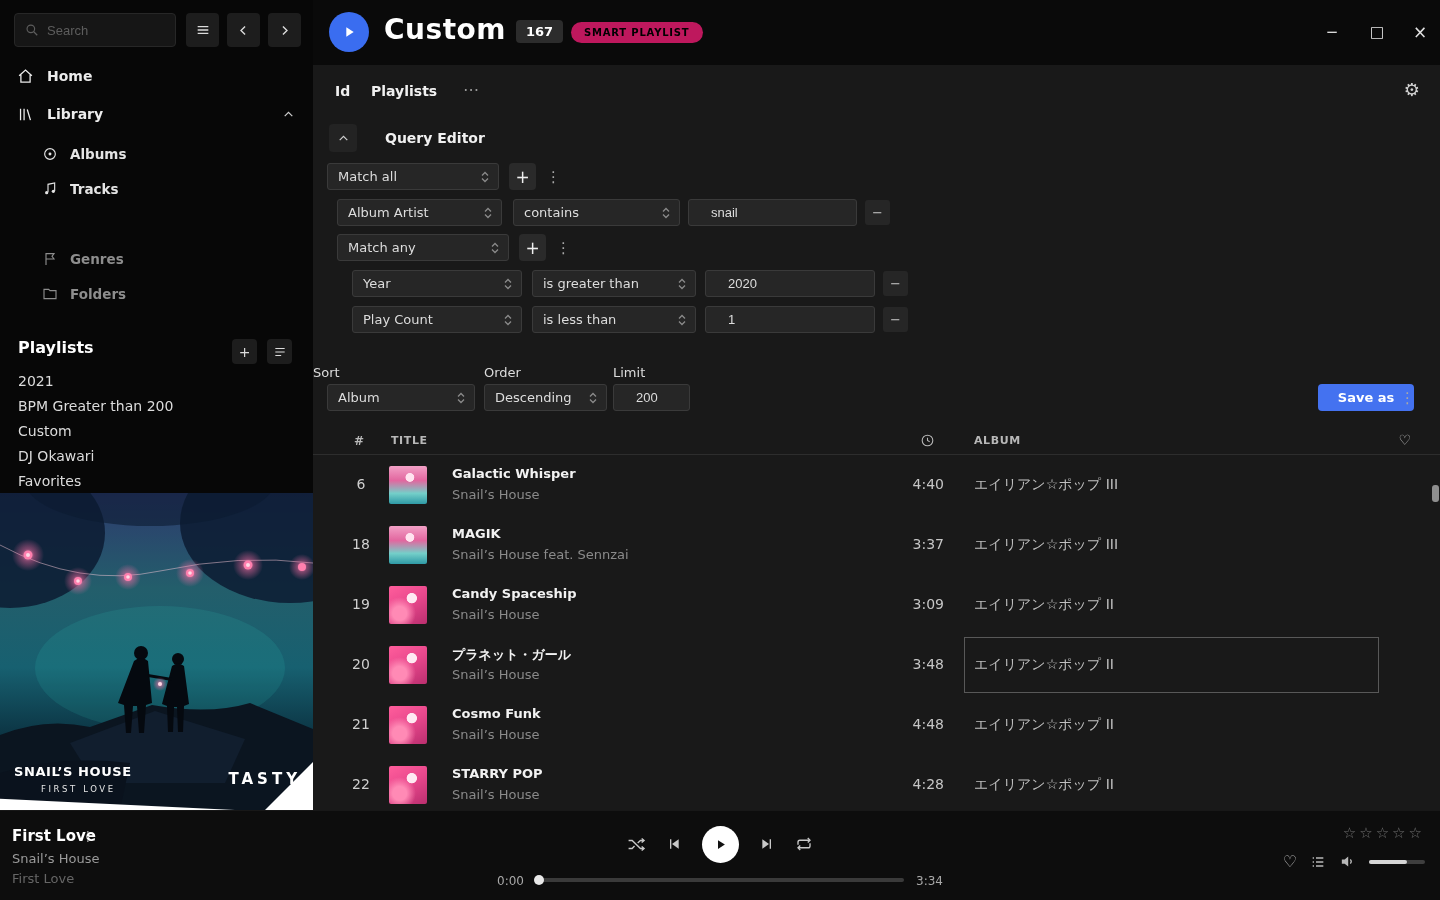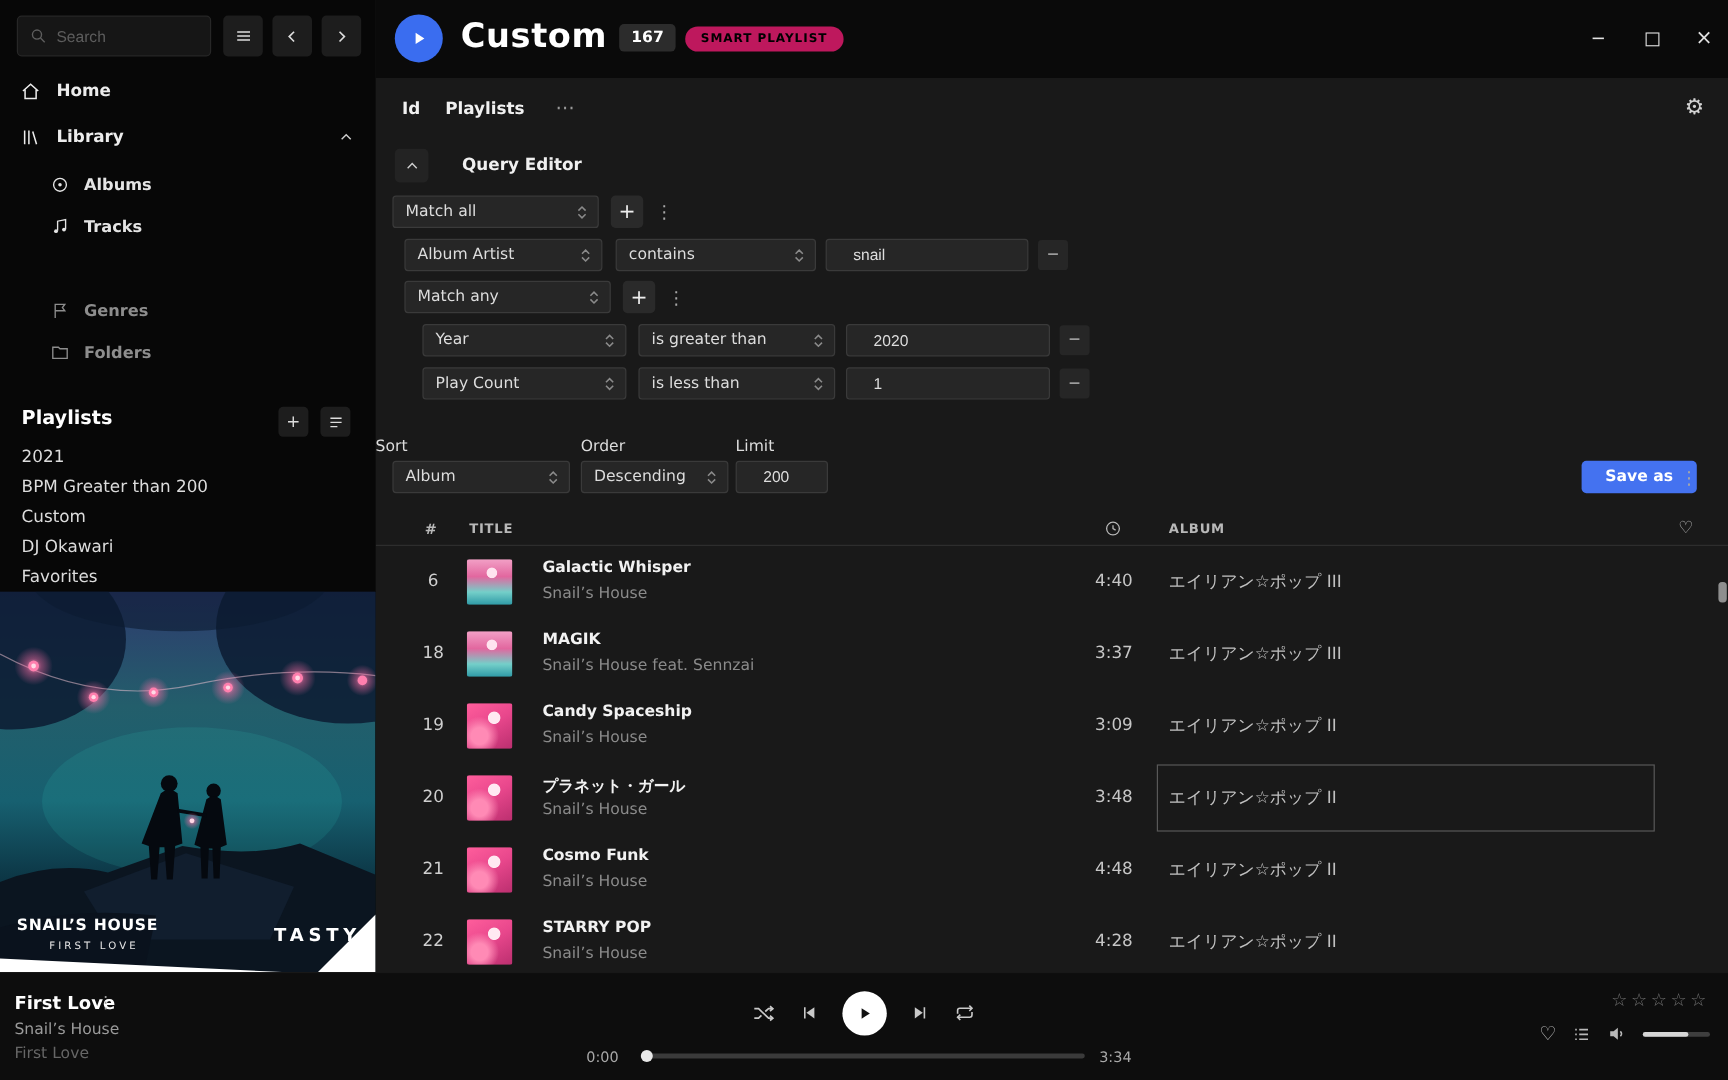--- a/index.html
+++ b/index.html
@@ -73,21 +73,21 @@
   .scroll-thumb { position:absolute; left:1119px; top:485px; width:7px; height:17px; background:#8f8f8f; border-radius:3px; }
 
   
   .player { position:absolute; left:0; top:810px; width:1440px; height:90px; background:#0d0d0d; border-top:1px solid #181818; z-index:3; }
   .np-title { position:absolute; left:12px; top:16px; font-size:15px; font-weight:700; color:#fff; }
   .np-kebab { position:absolute; left:81px; top:17px; color:#9a9a9a; font-size:14px; }
   .np-artist { position:absolute; left:12px; top:40px; font-size:13px; color:#9a9a9a; }
   .np-album { position:absolute; left:12px; top:60px; font-size:13px; color:#666; }
   .pc { position:absolute; left:627px; top:14px; height:38px; display:flex; align-items:center; gap:20px; color:#c9c9c9; }
   .play-circle { width:37px; height:37px; border-radius:50%; background:#fff; display:flex; align-items:center; justify-content:center; }
-  .pt-left { position:absolute; left:480px; top:63px; width:44px; text-align:center; font-size:12px; color:#a8a8a8; }
+  .pt-left { position:absolute; left:480px; top:63px; width:44px; text-align:right; font-size:12px; color:#a8a8a8; }
   .pt-right { position:absolute; left:916px; top:63px; font-size:12px; color:#a8a8a8; }
   .pbar { position:absolute; left:536px; top:67px; width:368px; height:4px; background:#3a3a3a; border-radius:2px; }
   .pbar-dot { position:absolute; left:-2px; top:-3px; width:10px; height:10px; border-radius:50%; background:#e8e8e8; }
   .stars { position:absolute; right:15px; top:13px; font-size:15px; letter-spacing:3px; color:#6f6f6f; }
   .pr { position:absolute; right:15px; top:42px; display:flex; align-items:center; gap:13px; color:#b8b8b8; }
   .pr-heart { font-size:16px; line-height:1; }
   .vol { width:56px; height:4px; background:#3e3e3e; border-radius:2px; position:relative; }
   .vol-fill { width:68%; height:100%; background:#d6d6d6; border-radius:2px; }
 </style>
 </head>

